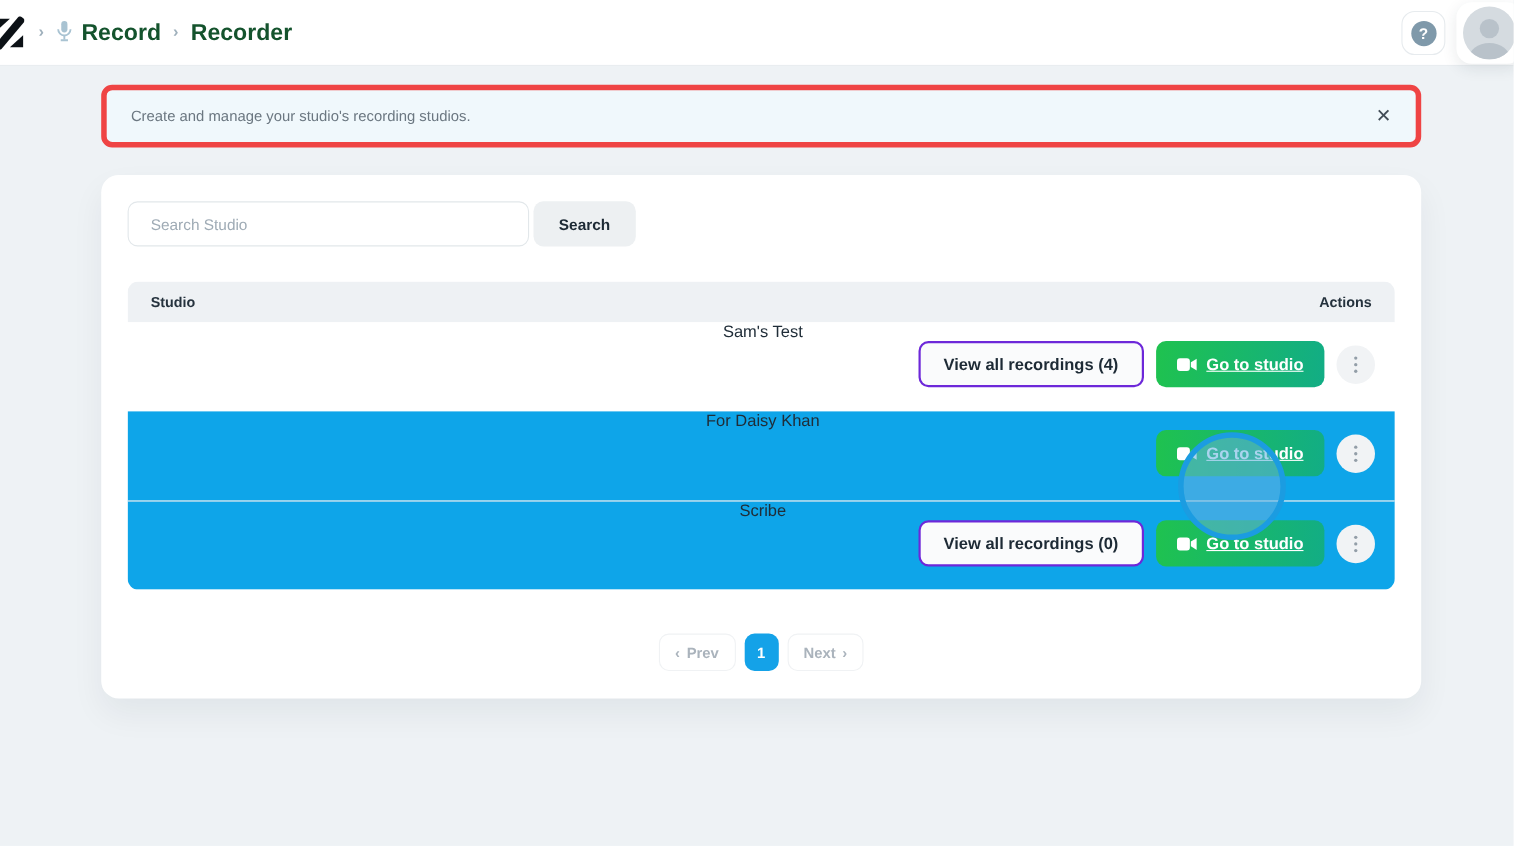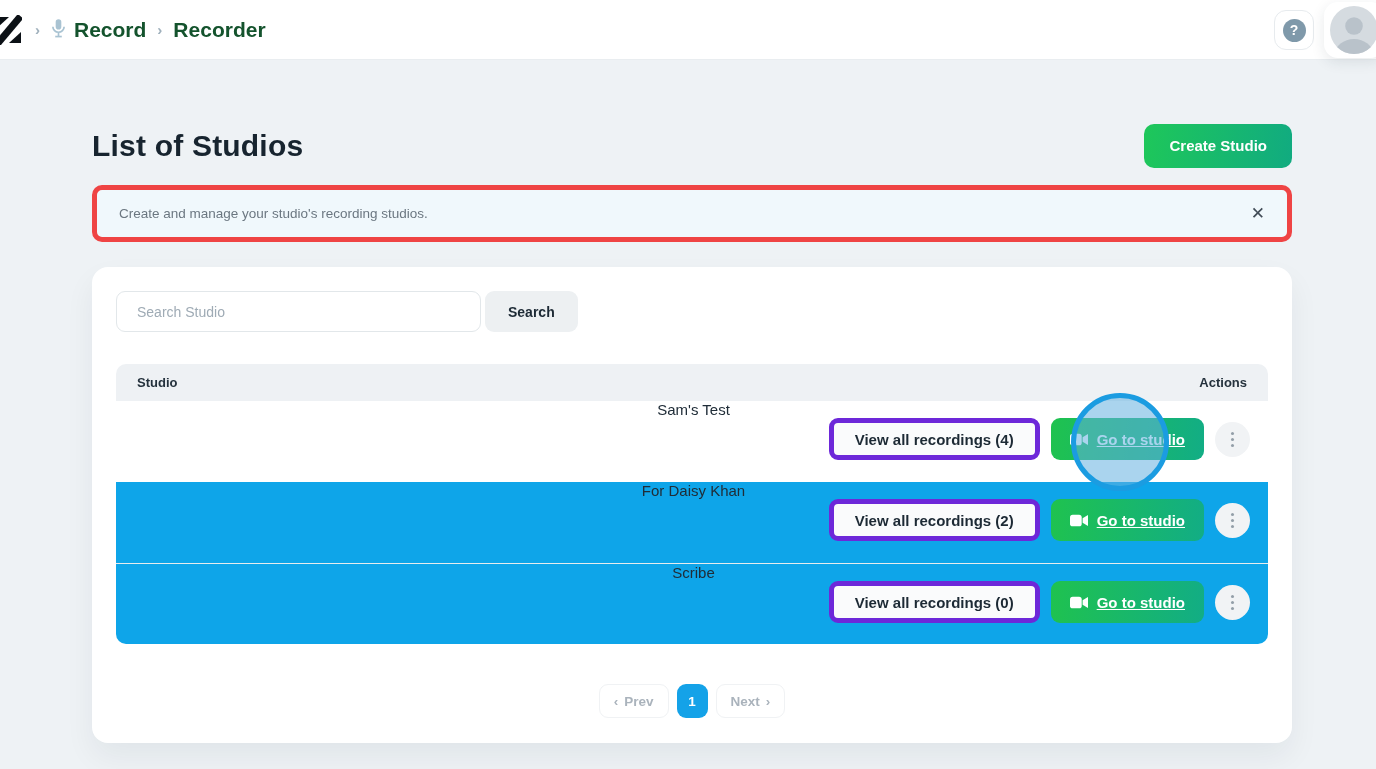--- a/index.html
+++ b/index.html
@@ -79,21 +79,21 @@
     height: 37px; background: #eef1f4; display: flex; align-items: center;
     justify-content: space-between; padding: 0 21px;
     font-size: 13px; font-weight: 800; color: #25323d;
   }
   .trow { height: 81px; display: flex; align-items: center; padding: 0 18px 0 21px; background: #fff; flex-direction: column; }
   .trow.alt { background: #0ea5e9; }
   .trow.alt + .trow.alt { border-top: 1px solid #e8ecee; }
   .studio-name { font-size: 15px; color: #202d38; }
   .actions { margin-left: auto; display: flex; align-items: center; gap: 11px; }
   .view-btn {
-    height: 42px; padding: 0 21px; background: #fafbfc; border: 5px solid #6d28d9; border-radius: 9px;
+    height: 42px; padding: 0 21px; background: #fafbfc; border: 2px solid #6d28d9; border-radius: 9px;
     font-weight: 800; font-size: 15px; color: #1d2a35; cursor: pointer;
     font-family: "Liberation Sans", sans-serif;
   }
   .goto-btn {
     height: 42px; padding: 0 19px; border: none; border-radius: 9px;
     background: linear-gradient(95deg, #1fc24f, #12ad85);
     color: #fff; font-weight: 800; font-size: 15px; cursor: pointer;
     display: flex; align-items: center; gap: 9px;
     font-family: "Liberation Sans", sans-serif;
     text-decoration: underline;
@@ -163,24 +163,20 @@
           <circle cx="12" cy="8" r="4.4" fill="#b9c2ca"></circle>
           <path d="M2.5 22 a9.5 7.5 0 0 1 19 0 Z" fill="#b9c2ca"></path>
         </svg>
       </span>
     </div>
   </div>
 </header>
 
 <main class="content">
 
-  <div class="title-row">
-    <h1 class="page-title">List of Studios</h1>
-    <button class="create-btn">Create Studio</button>
-  </div>
 
   <div class="banner">
     <span class="banner-text">Create and manage your studio's recording studios.</span>
     <button class="banner-close">
       <span>✕</span>
     </button>
   </div>
 
   <section class="card">
 
@@ -210,21 +206,20 @@
               <i></i>
               <i></i>
               <i></i>
             </button>
         </div>
       </div>
 
       <div class="trow alt">
         <span class="studio-name">For Daisy Khan</span>
         <div class="actions">
-          <button class="view-btn">View all recordings (2)</button>
           <button class="goto-btn">
             <svg width="18" height="13" viewBox="0 0 20 14">
               <rect x="0" y="0.5" width="13" height="13" rx="3" fill="#fff"></rect>
               <path d="M14 4.6 L20 1 V13 L14 9.4 Z" fill="#fff"></path>
             </svg>
             <span>Go to studio</span>
           </button>
           <button class="kebab-btn">
               <i></i>
               <i></i>

